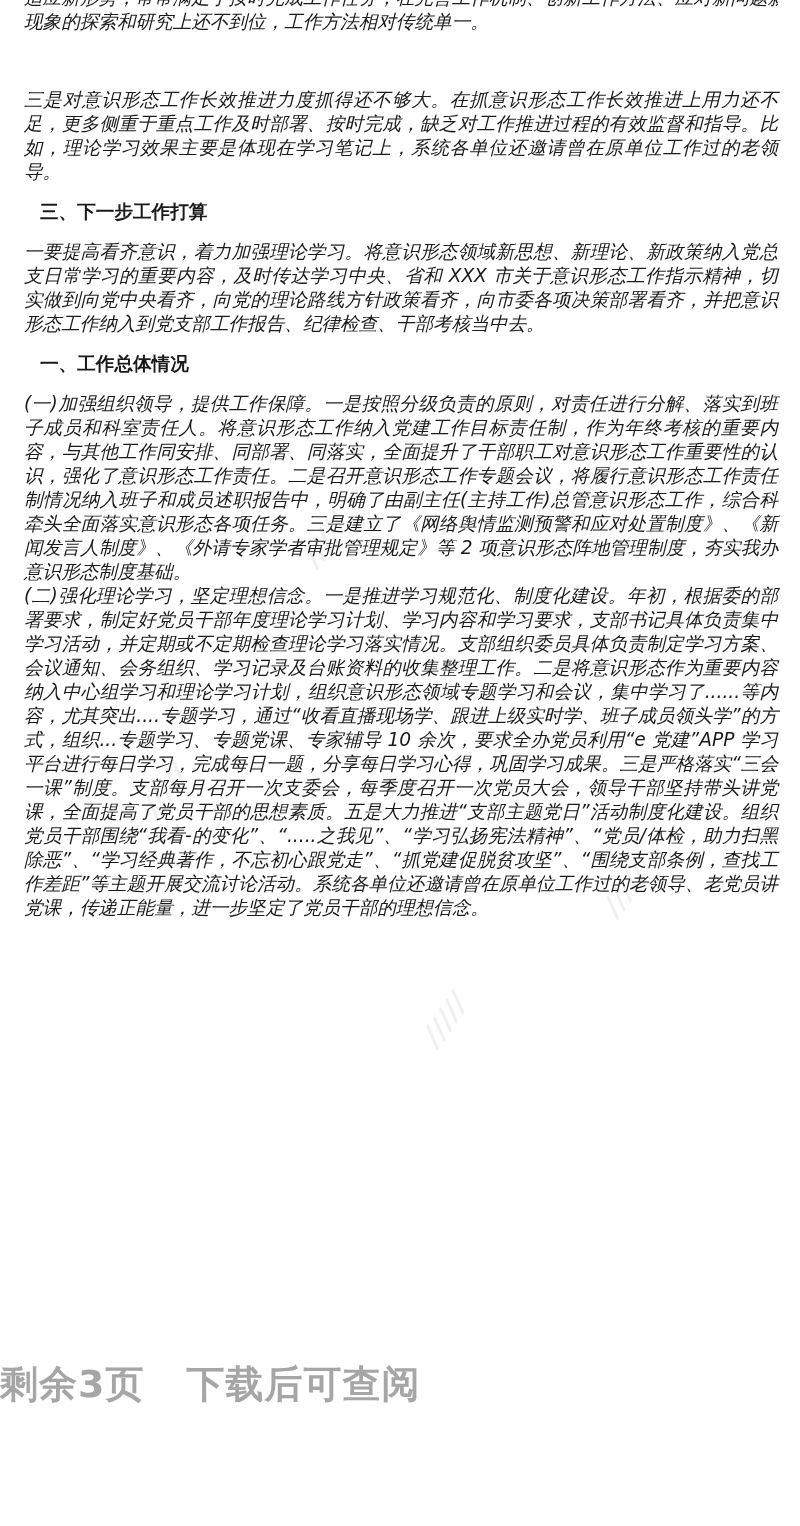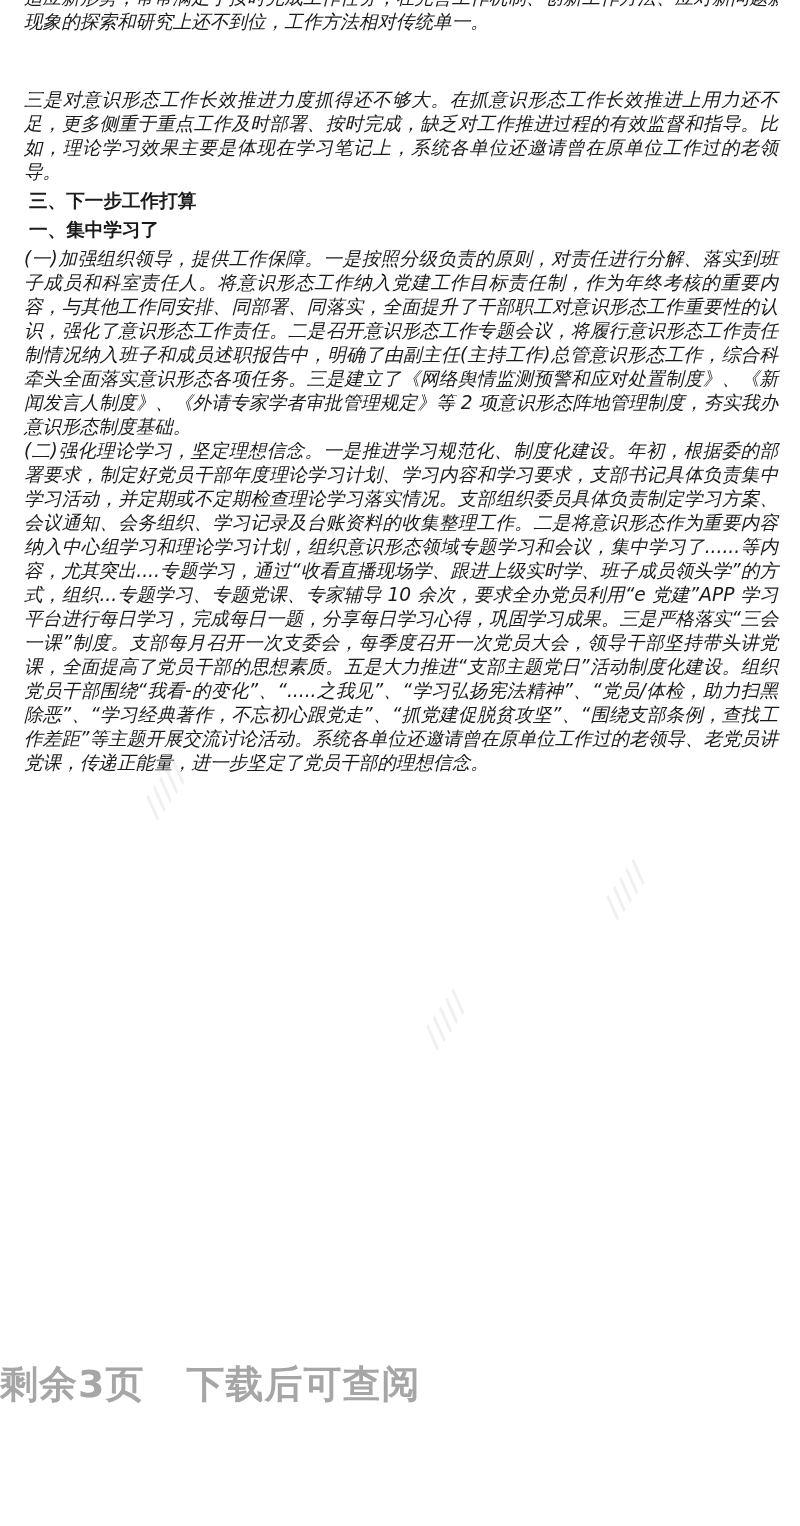--- a/index.html
+++ b/index.html
@@ -40,21 +40,21 @@
   .doc .cut {
     height: 24px;
     overflow: hidden;
     white-space: nowrap;
     text-align: left;
   }
   .doc .gap {
     height: 54px;
   }
   .doc h3 {
-    margin: 5px;
+    margin: 16px;
     padding: 0;
     font-size: 18.6px;
     line-height: 24px;
     font-weight: bold;
   }
   .watermark {
     position: absolute;
     left: 0;
     top: 0;
     width: 800px;
@@ -100,21 +100,22 @@
     <span class="wm-mark" style="left:600px; top:870px;">⁄⁄⁄⁄⁄</span>
     <span class="wm-mark" style="left:420px; top:1000px;">⁄⁄⁄⁄⁄</span>
   </div>
 
   <div class="doc">
     <p class="cut">适应新形势，常常满足于按时完成工作任务，在完善工作机制、创新工作方法、应对新问题新</p>
     <p>现象的探索和研究上还不到位，工作方法相对传统单一。</p>
     <div class="gap"></div>
     <p>三是对意识形态工作长效推进力度抓得还不够大。在抓意识形态工作长效推进上用力还不足，更多侧重于重点工作及时部署、按时完成，缺乏对工作推进过程的有效监督和指导。比如，理论学习效果主要是体现在学习笔记上，系统各单位还邀请曾在原单位工作过的老领导。</p>
     <h3>三、下一步工作打算</h3>
-    <h3>一、集中学习了</h3>
+    <p>一要提高看齐意识，着力加强理论学习。将意识形态领域新思想、新理论、新政策纳入党总支日常学习的重要内容，及时传达学习中央、省和 XXX 市关于意识形态工作指示精神，切实做到向党中央看齐，向党的理论路线方针政策看齐，向市委各项决策部署看齐，并把意识形态工作纳入到党支部工作报告、纪律检查、干部考核当中去。</p>
+    <h3>一、工作总体情况</h3>
     <p>(一)加强组织领导，提供工作保障。一是按照分级负责的原则，对责任进行分解、落实到班子成员和科室责任人。将意识形态工作纳入党建工作目标责任制，作为年终考核的重要内容，与其他工作同安排、同部署、同落实，全面提升了干部职工对意识形态工作重要性的认识，强化了意识形态工作责任。二是召开意识形态工作专题会议，将履行意识形态工作责任制情况纳入班子和成员述职报告中，明确了由副主任(主持工作)总管意识形态工作，综合科牵头全面落实意识形态各项任务。三是建立了《网络舆情监测预警和应对处置制度》、《新闻发言人制度》、《外请专家学者审批管理规定》等 2 项意识形态阵地管理制度，夯实我办意识形态制度基础。</p>
     <p>(二)强化理论学习，坚定理想信念。一是推进学习规范化、制度化建设。年初，根据委的部署要求，制定好党员干部年度理论学习计划、学习内容和学习要求，支部书记具体负责集中学习活动，并定期或不定期检查理论学习落实情况。支部组织委员具体负责制定学习方案、会议通知、会务组织、学习记录及台账资料的收集整理工作。二是将意识形态作为重要内容纳入中心组学习和理论学习计划，组织意识形态领域专题学习和会议，集中学习了......等内容，尤其突出....专题学习，通过“收看直播现场学、跟进上级实时学、班子成员领头学”的方式，组织...专题学习、专题党课、专家辅导 10 余次，要求全办党员利用“e 党建”APP 学习平台进行每日学习，完成每日一题，分享每日学习心得，巩固学习成果。三是严格落实“三会一课”制度。支部每月召开一次支委会，每季度召开一次党员大会，领导干部坚持带头讲党课，全面提高了党员干部的思想素质。五是大力推进“支部主题党日”活动制度化建设。组织党员干部围绕“我看-的变化”、“.....之我见”、“学习弘扬宪法精神”、“党员/体检，助力扫黑除恶”、“学习经典著作，不忘初心跟党走”、“抓党建促脱贫攻坚”、“围绕支部条例，查找工作差距”等主题开展交流讨论活动。系统各单位还邀请曾在原单位工作过的老领导、老党员讲党课，传递正能量，进一步坚定了党员干部的理想信念。</p>
   </div>
 
   <div class="footer-cta">
     <span>剩余3页</span><span class="sep"></span><span>下载后可查阅</span>
   </div>
 
 </div>
 

